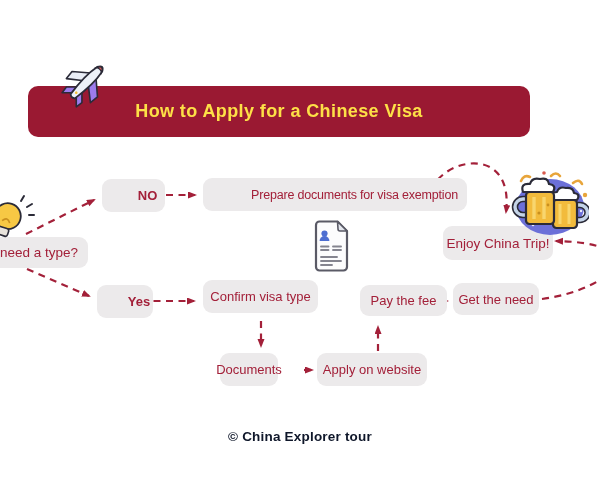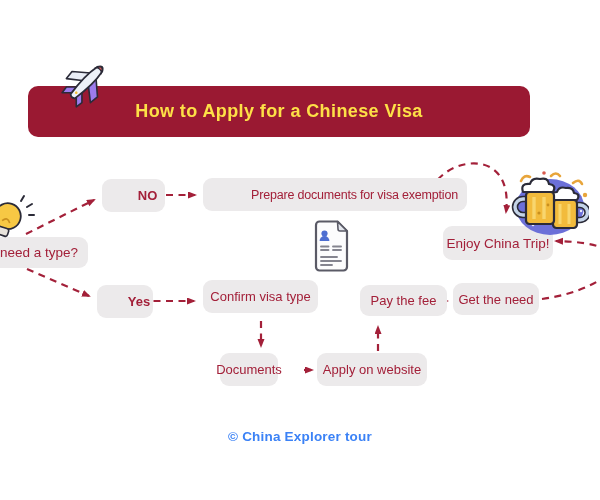--- a/index.html
+++ b/index.html
@@ -20,21 +20,21 @@
   }
   .node{
     position:absolute;background:var(--nodebg,#ECEAEB);border-radius:9px;z-index:2;
     display:flex;align-items:center;justify-content:center;
     color:var(--accent,#A32039);font-size:12.5px;font-weight:500;white-space:nowrap;
   }
   .node.small{font-size:13px;font-weight:700;padding-left:28px;}
   .icon{position:absolute;z-index:3;}
   .footer{
     position:absolute;left:0;top:429px;width:600px;text-align:center;z-index:2;
-    color:#3b82f6;font-size:13.5px;font-weight:700;letter-spacing:.2px;
+    color:#0f172a;font-size:13.5px;font-weight:700;letter-spacing:.2px;
   }
 </style>
 </head>
 <body>
 
 <div class="canvas">
 
   <svg class="arrow-layer" viewBox="0 0 600 500">
     <defs>
       <marker id="ah" markerWidth="9" markerHeight="8" refX="7" refY="3.5" orient="auto" markerUnits="userSpaceOnUse">

